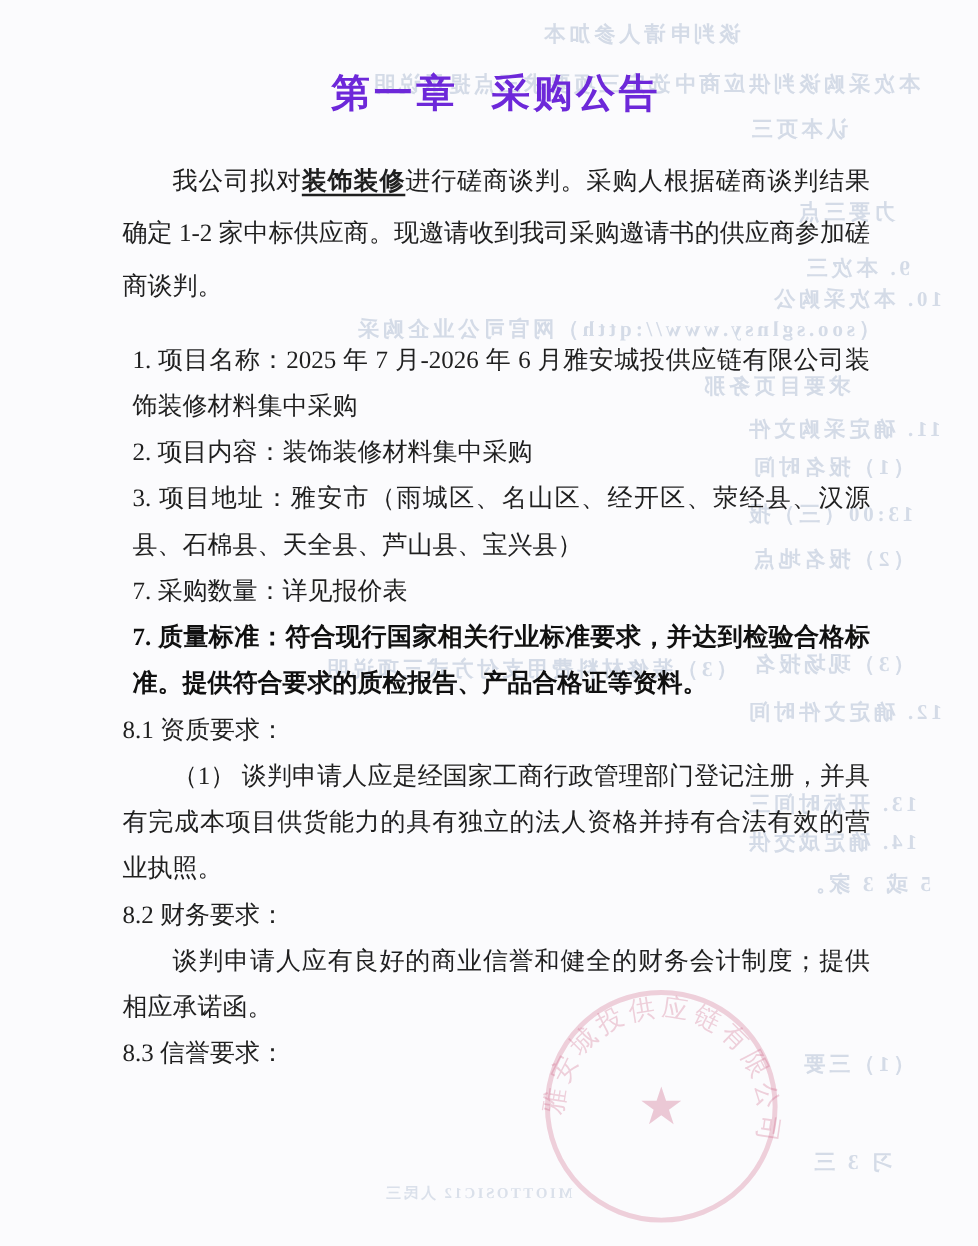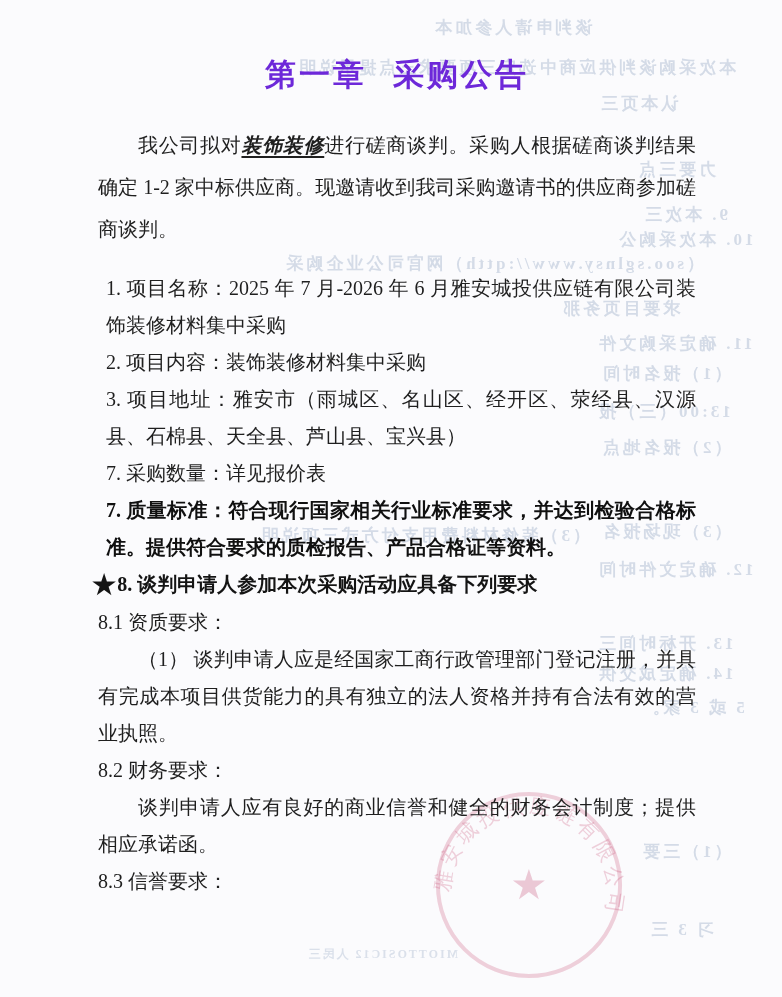--- a/index.html
+++ b/index.html
@@ -17,21 +17,21 @@
     position:absolute;left:0;top:0;right:0;
     padding:54px 86px 0 98px;
     font-size:20px;
   }
   .title{
     font-size:31px;font-weight:700;letter-spacing:3px;
     text-align:center;margin:0 0 28px 0;color:#6d28d9;
   }
   .title .gap{display:inline-block;width:26px;}
   .intro{line-height:42px;text-indent:2em;text-align:justify;margin:0 0 20px 0;}
-  .intro .hl{font-weight:700;text-decoration:underline;text-underline-offset:4px;font-style:italic;}
+  .intro .hl{font-weight:700;text-decoration:underline;text-underline-offset:4px;}
   .item{line-height:37px;text-align:justify;padding-left:8px;margin:0;}
   .item.bold{font-weight:700;color:#101010;}
   .star-line{line-height:37px;margin:0;font-weight:600;color:#141414;white-space:nowrap;}
   .star{font-size:27px;vertical-align:-3px;margin-left:-6px;margin-right:1px;}
   .sec-h{line-height:37px;margin:0;}
   .sec-p{line-height:37px;text-indent:2em;text-align:justify;margin:0;}
   
   .ghost{
     position:absolute;
     color:#9fb0c9;opacity:.42;
@@ -93,23 +93,20 @@
     <p class="intro">
       <span>我公司拟对</span><span class="hl">装饰装修</span><span>进行磋商谈判。采购人根据磋商谈判结果确定 1-2 家中标供应商。现邀请收到我司采购邀请书的供应商参加磋商谈判。</span>
     </p>
 
     <p class="item">1. 项目名称：2025 年 7 月-2026 年 6 月雅安城投供应链有限公司装饰装修材料集中采购</p>
     <p class="item">2. 项目内容：装饰装修材料集中采购</p>
     <p class="item">3. 项目地址：雅安市（雨城区、名山区、经开区、荥经县、汉源县、石棉县、天全县、芦山县、宝兴县）</p>
     <p class="item">7. 采购数量：详见报价表</p>
     <p class="item bold">7. 质量标准：符合现行国家相关行业标准要求，并达到检验合格标准。提供符合要求的质检报告、产品合格证等资料。</p>
 
-    <p class="star-line">
-      <span class="star">★</span><span>8. 谈判申请人参加本次采购活动应具备下列要求</span>
-    </p>
 
     <p class="sec-h">8.1 资质要求：</p>
     <p class="sec-p">（1） 谈判申请人应是经国家工商行政管理部门登记注册，并具有完成本项目供货能力的具有独立的法人资格并持有合法有效的营业执照。</p>
 
     <p class="sec-h">8.2 财务要求：</p>
     <p class="sec-p">谈判申请人应有良好的商业信誉和健全的财务会计制度；提供相应承诺函。</p>
 
     <p class="sec-h">8.3 信誉要求：</p>
 
   </div>

